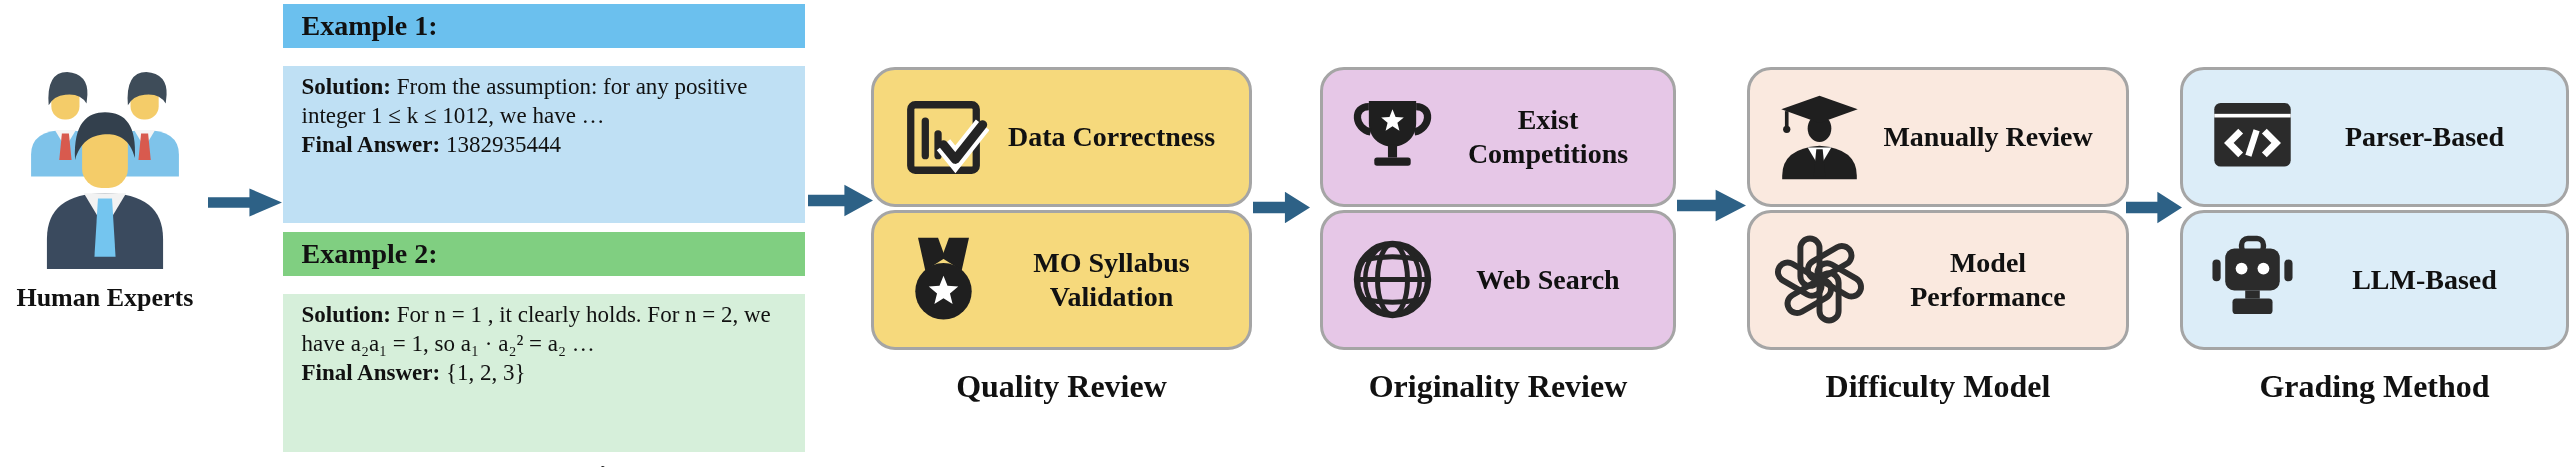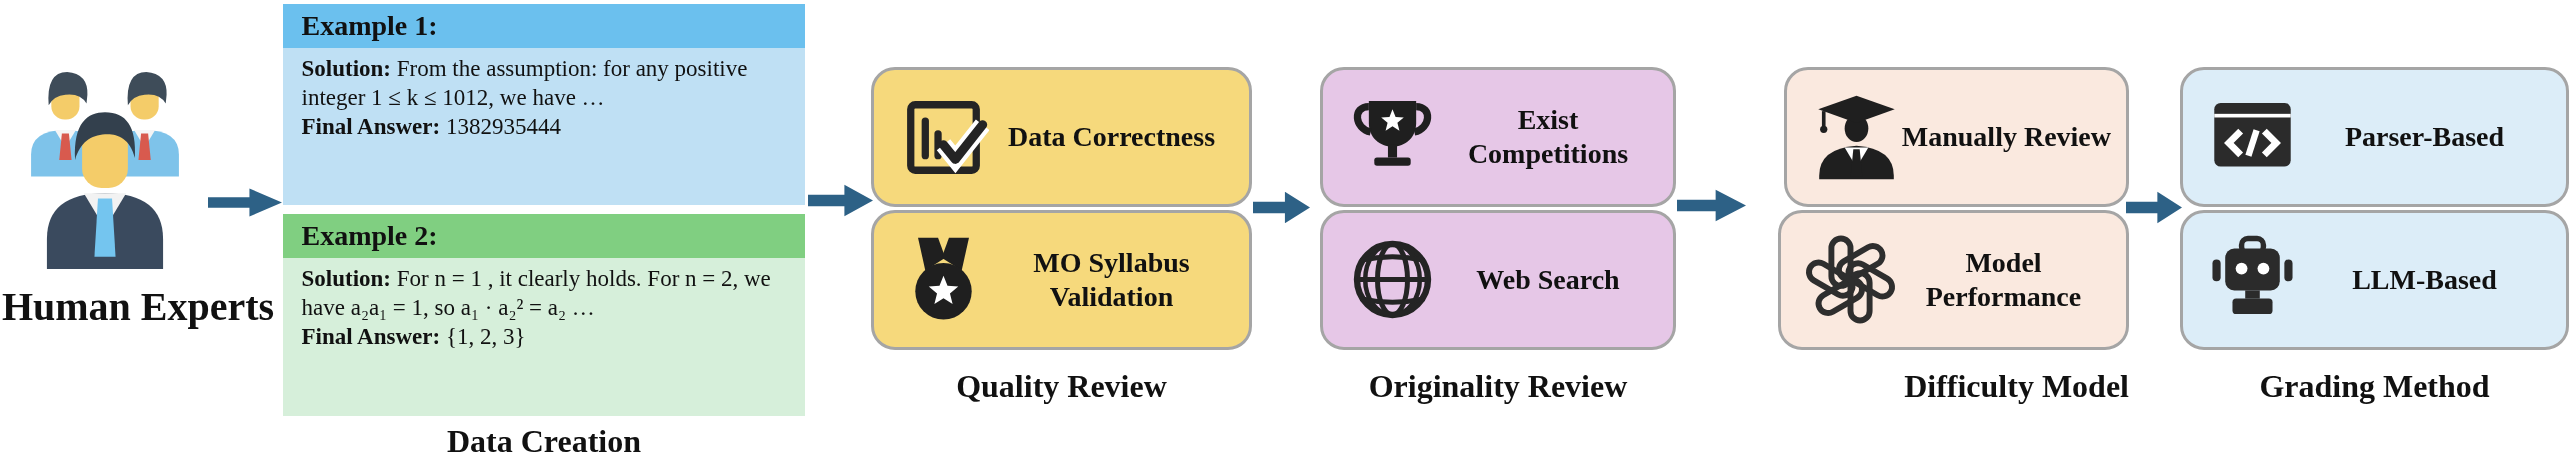--- a/index.html
+++ b/index.html
@@ -2,48 +2,48 @@
 <html style="--arrow: #2D6186; --example1-header-bg: #6BC0EE; --example1-body-bg: #BFE0F4; --example2-header-bg: #80CF81; --example2-body-bg: #D6EFDA; --quality-box-bg: #F6D97C; --originality-box-bg: #E6C7E7; --difficulty-box-bg: #FAE9DF; --grading-box-bg: #DCEDF8; --box-border: #A5A5A5; --icon-color: #222222;font-size:15px"><head>
 <meta charset="utf-8">
 <style>
   html,body{margin:0;padding:0;background:#fff;}
   .canvas{position:relative;width:2576px;height:467px;background:#fff;overflow:hidden;
           font-family:"Liberation Serif","DejaVu Serif","DejaVu Sans",serif;color:#111;}
 
   
   .human{position:absolute;left:1.9px;top:48px;width:206px;text-align:center;}
   .people-svg{display:block;margin:0 auto;width:176px;height:222px;}
-  .human-label{margin-top:13px;font-weight:bold;font-size:40px;white-space:nowrap;}
+  .human-label{margin-top:13px;font-weight:bold;font-size:26px;white-space:nowrap;}
 
   
   .arrow{position:absolute;}
   .arrow svg{display:block;width:100%;height:100%;}
   .arrow polygon{fill:var(--arrow);}
   .a1{left:208px;top:187px;width:74px;height:31px;}
   .a2{left:808px;top:183px;width:65px;height:35px;}
   .a3{left:1253px;top:190px;width:57px;height:35px;}
   .a4{left:1677px;top:188px;width:69px;height:35px;}
   .a5{left:2126px;top:190px;width:56px;height:35px;}
 
   
   .examples{position:absolute;left:283px;top:3.7px;width:522px;}
-  .ex-header{height:44px;line-height:44px;padding-left:18.5px;font-weight:bold;font-size:28px;margin-bottom:0;}
+  .ex-header{height:44px;line-height:44px;padding-left:18.5px;font-weight:bold;font-size:28px;margin-bottom:18px;}
   .ex1 .ex-header{background:var(--example1-header-bg);}
   .ex2 .ex-header{background:var(--example2-header-bg);}
   .ex-body{padding:6.5px 13px 8.3px 18.5px;font-size:23px;line-height:29px;min-height:143px;box-sizing:content-box;}
   .ex1 .ex-body{background:var(--example1-body-bg);margin-bottom:8.3px;}
   .ex2 .ex-body{background:var(--example2-body-bg);}
   .ex-body p{margin:0;}
   .panel-label{text-align:center;font-weight:bold;font-size:32px;margin-top:7.4px;}
 
   
   .stage{position:absolute;top:67px;display:flex;flex-direction:column;}
   .s-quality{left:871px;width:381px;}
   .s-originality{left:1320px;width:356px;}
-  .s-difficulty{left:1747px;width:382px;align-items:flex-end;}
+  .s-difficulty{left:1747px;width:382px;}
   .s-grading{left:2180px;width:389px;}
   .stage-box{height:140px;border:3.7px solid var(--box-border);border-radius:24px;display:flex;align-items:center;
              padding:0 15px 0 24px;box-sizing:border-box;}
   .stage-box + .stage-box{margin-top:2.8px;}
   .s-quality .stage-box{background:var(--quality-box-bg);}
   .s-originality .stage-box{background:var(--originality-box-bg);}
   .s-difficulty .stage-box{background:var(--difficulty-box-bg);}
   .s-grading .stage-box{background:var(--grading-box-bg);}
   .box-icon{width:91px;height:91px;flex:none;}
   .box-icon svg{display:block;width:100%;height:100%;}

